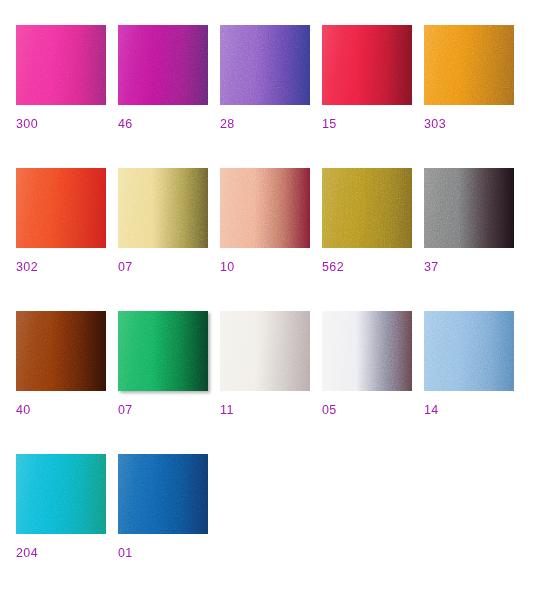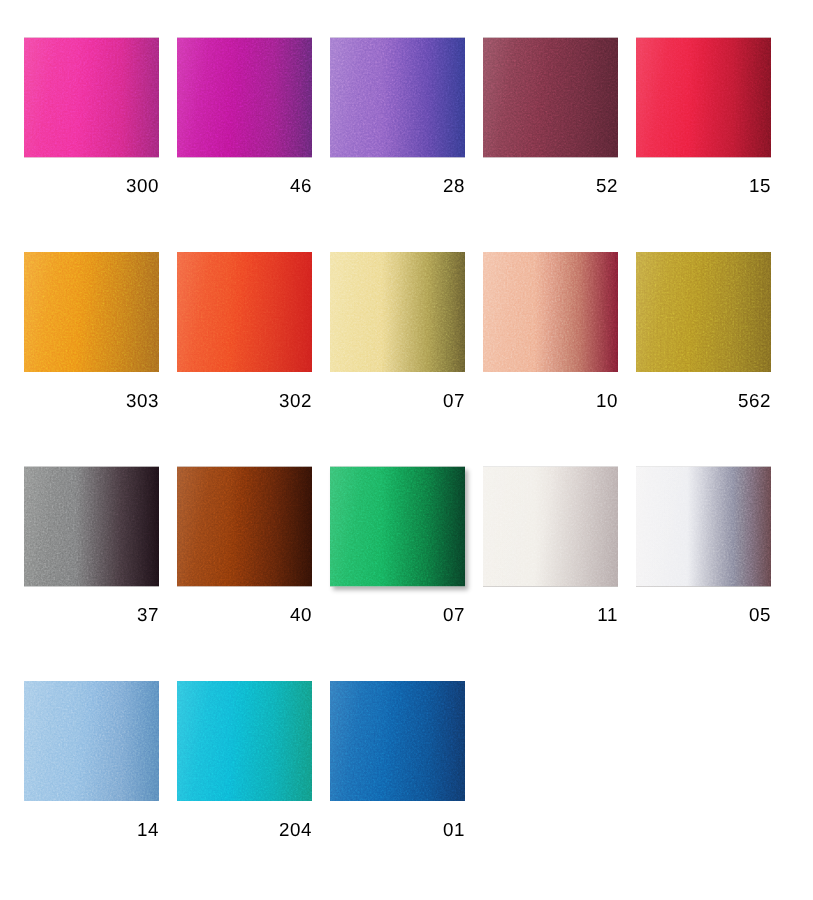--- a/index.html
+++ b/index.html
@@ -84,25 +84,25 @@
 
   .chip-shadowed {
     box-shadow: 2px 2px 3px rgba(0,0,0,0.30);
   }
 
   .swatch-label {
     position: absolute;
     left: 0;
     top: 92px;
     width: 90px;
-    text-align: right;
+    text-align: left;
     font-family: "Liberation Sans", sans-serif;
     font-size: 12.5px;
     letter-spacing: 0.4px;
-    color: #000000;
+    color: #a21caf;
     white-space: nowrap;
   }
 </style>
 </head>
 <body>
 
 <div id="swatch-chart">
   <div class="swatch-grid">
       <div class="swatch-cell">
         <div class="swatch-chip">
@@ -141,34 +141,20 @@
               <feColorMatrix type="saturate" values="0"></feColorMatrix>
             </filter>
             <rect width="90" height="80" filter="url(#grain2)"></rect>
           </svg>
           <div class="chip-sheen"></div>
         </div>
         <div class="swatch-label">28</div>
       </div>
       <div class="swatch-cell">
         <div class="swatch-chip">
-          <div class="chip-fill" style="background: linear-gradient(90deg, rgb(125, 52, 71) 0%, rgb(122, 50, 69) 38%, rgb(110, 45, 63) 72%, rgb(95, 39, 55) 100%);"></div>
-          <svg class="chip-grain" width="90" height="80">
-            <filter id="grain3">
-              <feTurbulence type="fractalNoise" baseFrequency="0.85" numOctaves="3" seed="24"></feTurbulence>
-              <feColorMatrix type="saturate" values="0"></feColorMatrix>
-            </filter>
-            <rect width="90" height="80" filter="url(#grain3)"></rect>
-          </svg>
-          <div class="chip-sheen"></div>
-        </div>
-        <div class="swatch-label">52</div>
-      </div>
-      <div class="swatch-cell">
-        <div class="swatch-chip">
           <div class="chip-fill" style="background: linear-gradient(90deg, rgb(238, 32, 64) 0%, rgb(236, 31, 62) 38%, rgb(200, 26, 51) 72%, rgb(140, 20, 38) 100%);"></div>
           <svg class="chip-grain" width="90" height="80">
             <filter id="grain4">
               <feTurbulence type="fractalNoise" baseFrequency="0.85" numOctaves="3" seed="31"></feTurbulence>
               <feColorMatrix type="saturate" values="0"></feColorMatrix>
             </filter>
             <rect width="90" height="80" filter="url(#grain4)"></rect>
           </svg>
           <div class="chip-sheen"></div>
         </div>

